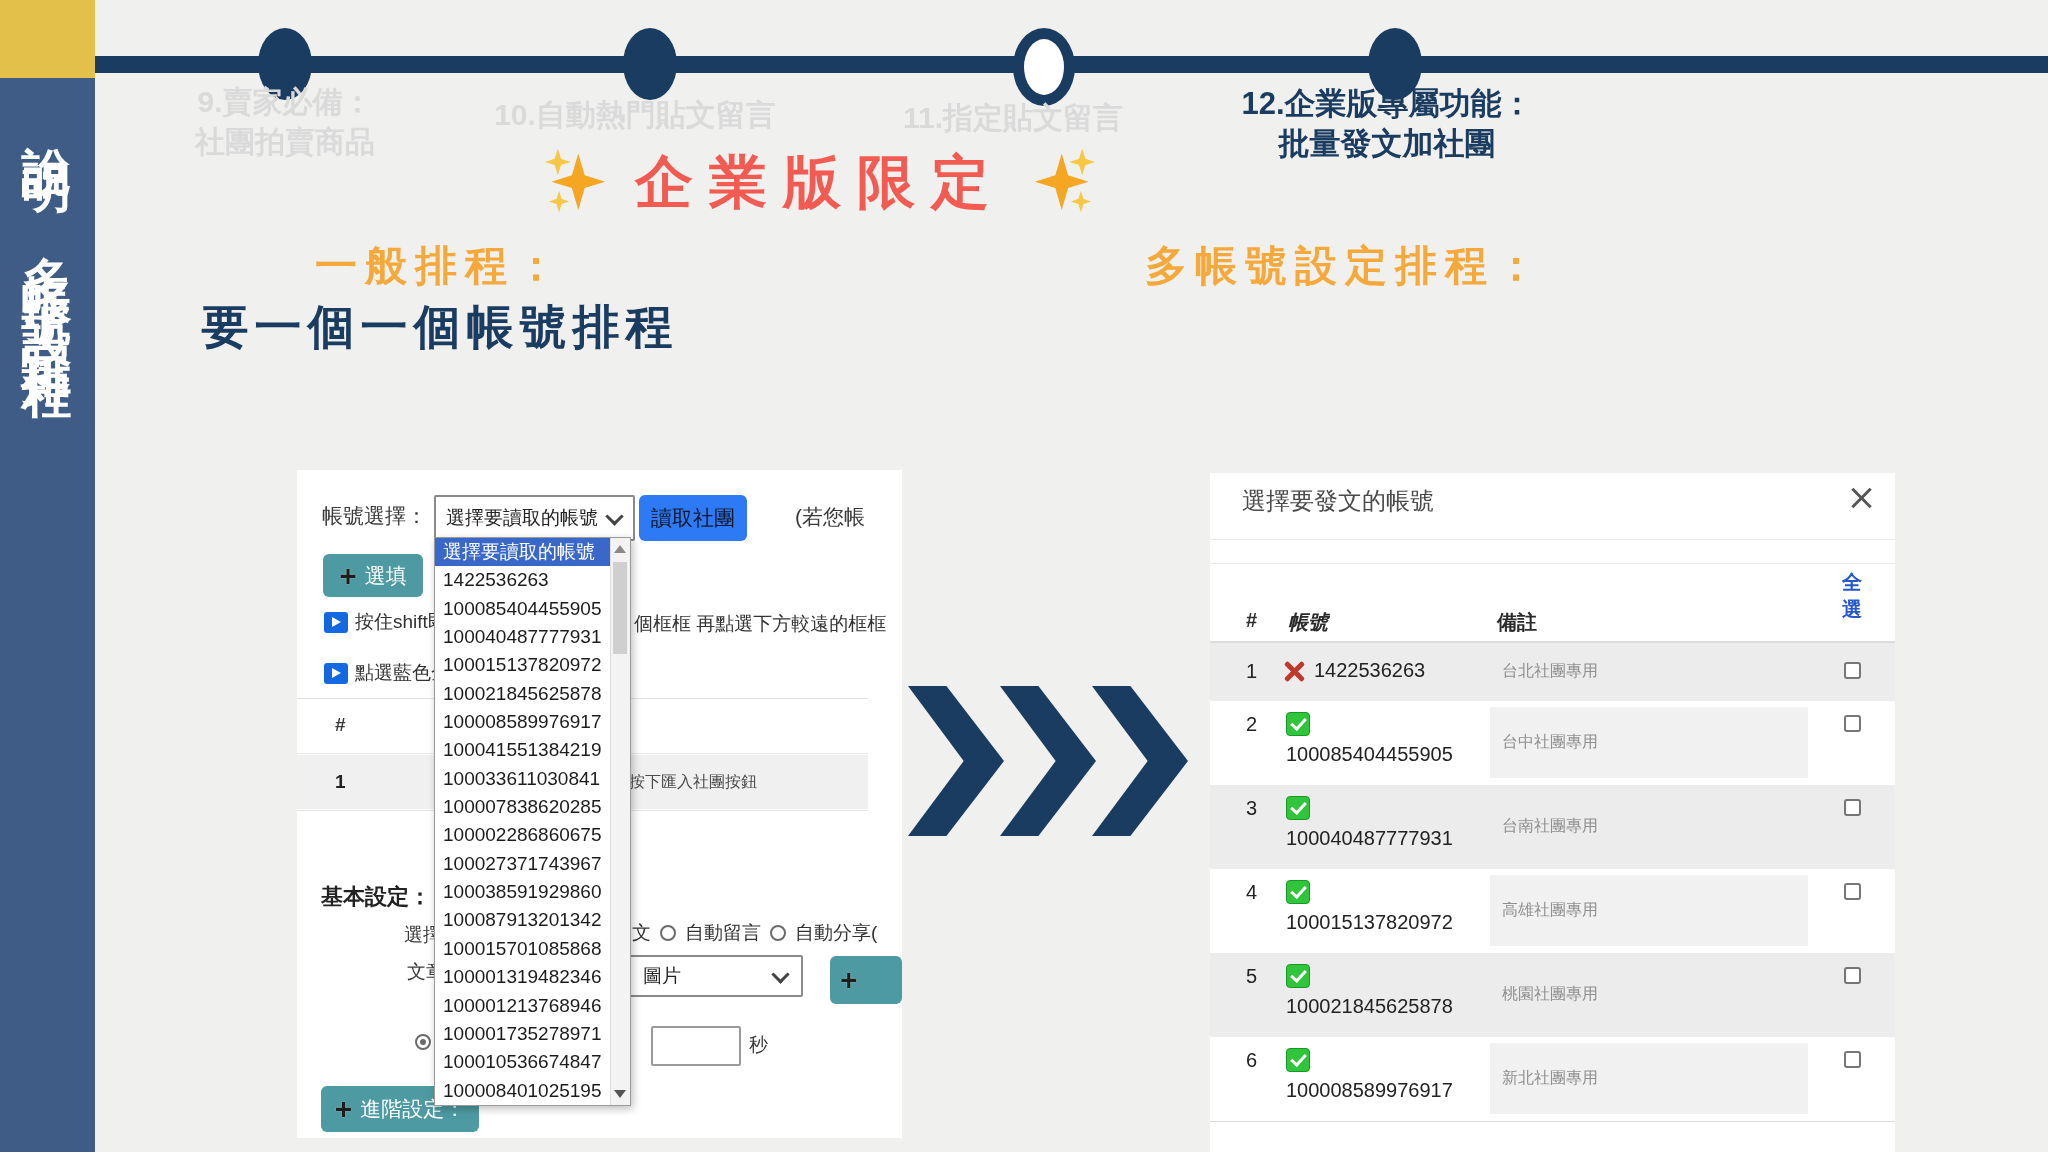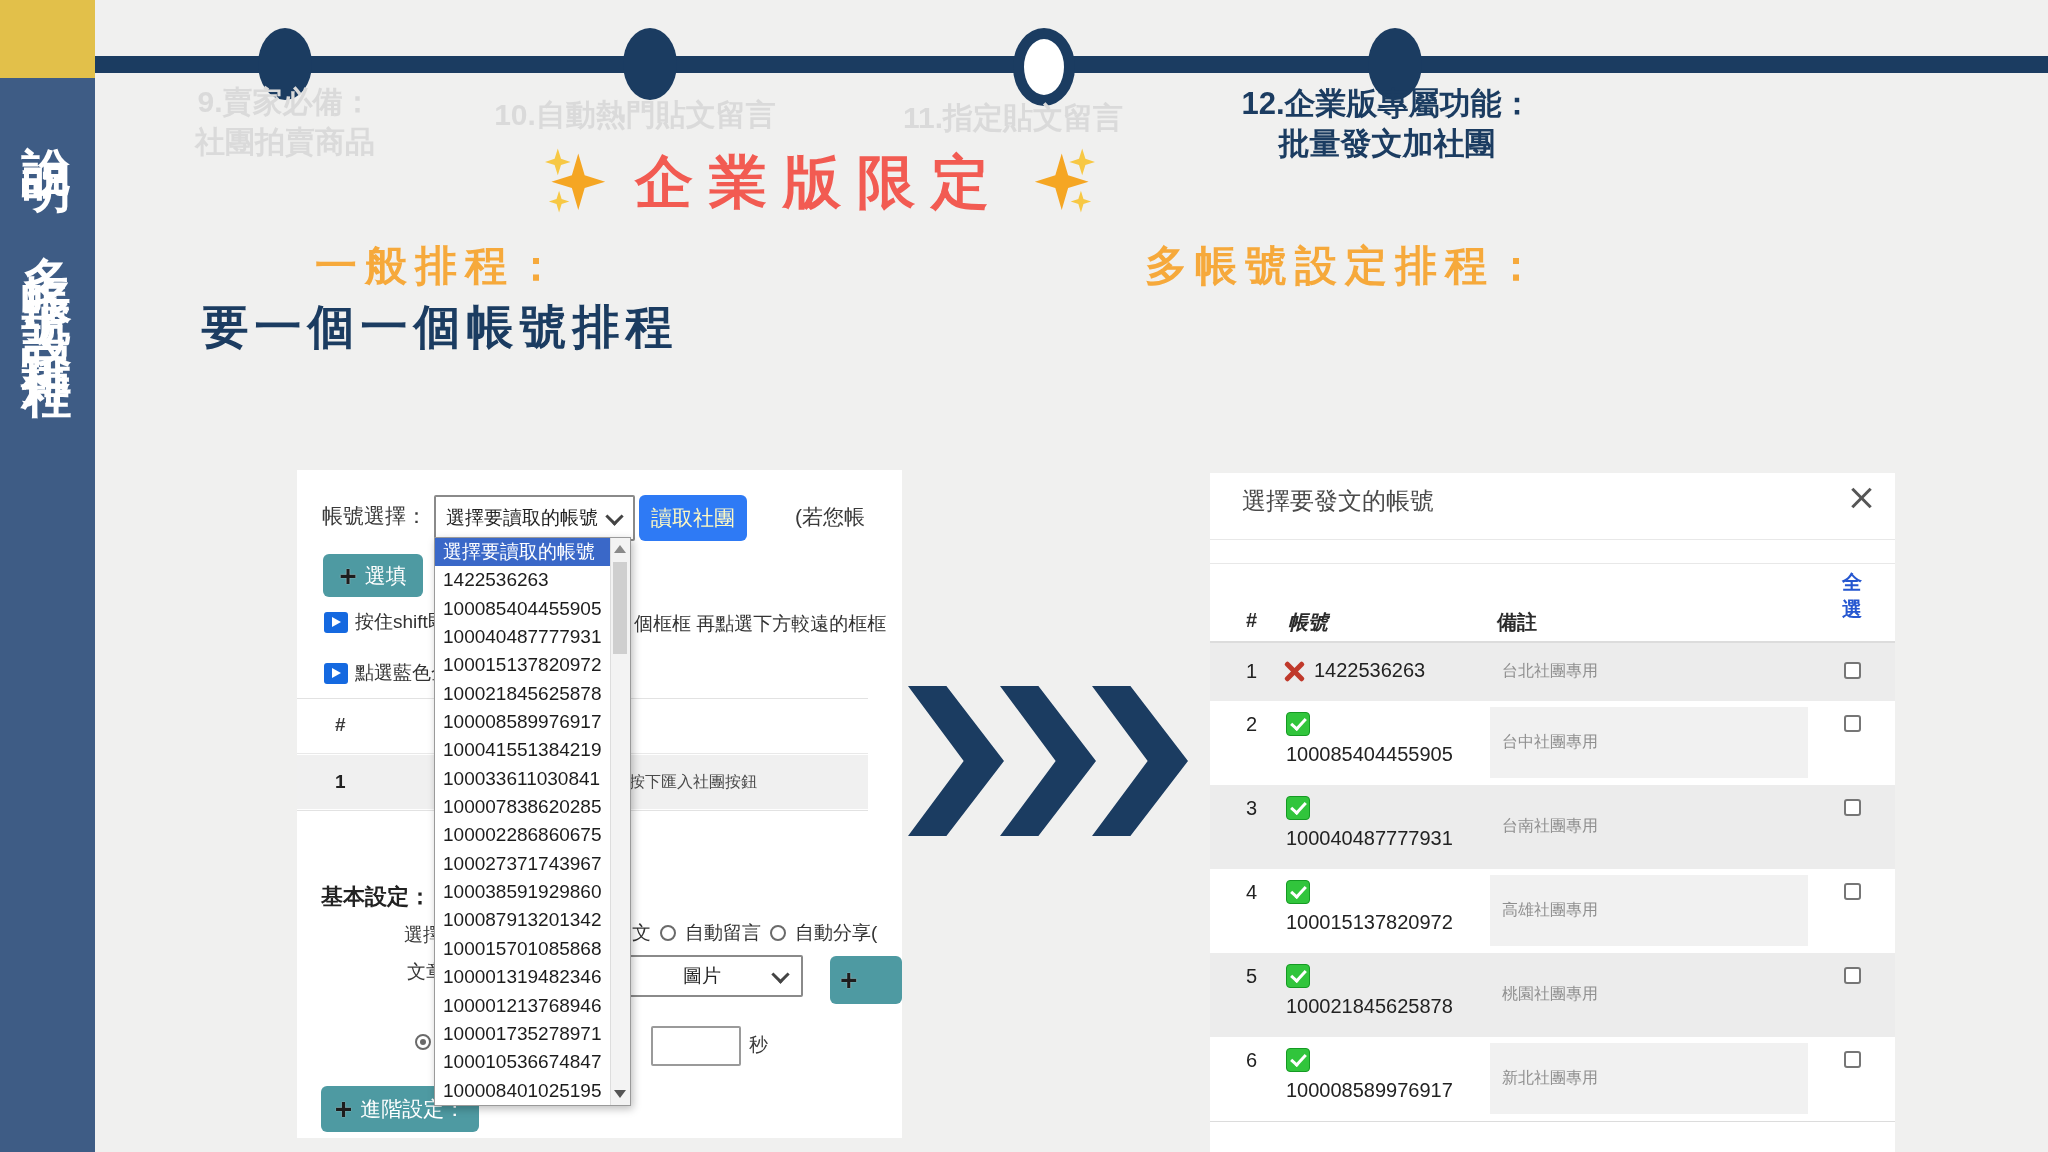--- a/index.html
+++ b/index.html
@@ -37,21 +37,21 @@
   .bigchev{position:absolute;top:686px;width:96px;height:150px;background:#1b3c61;
       clip-path:polygon(0 0,40% 0,100% 50%,40% 100%,0 100%,58% 50%);}
 
   
   .lpanel{position:absolute;left:297px;top:470px;width:571px;height:668px;background:#fff;overflow:hidden;padding-left:34px;}
   .lp-label{position:absolute;font-size:21px;color:#3a3a3a;white-space:nowrap;}
   .selectbox{position:absolute;background:#fff;border:2px solid #8a8a8a;border-radius:2px;}
   .selectbox .sb-text{position:absolute;top:50%;transform:translateY(-50%);font-size:19px;color:#222;white-space:nowrap;}
   .chev{position:absolute;width:10px;height:10px;border-right:3px solid #444;border-bottom:3px solid #444;
       transform:rotate(45deg);}
-  .btn-blue{position:absolute;background:#2e7af5;border-radius:6px;color:#fef9c3;font-size:21px;
+  .btn-blue{position:absolute;background:#2e7af5;border-radius:6px;color:#0f172a;font-size:21px;
       display:flex;align-items:center;justify-content:center;white-space:nowrap;}
   .btn-teal{position:absolute;background:#4e9aa2;border-radius:6px;color:#fff;font-size:21px;
       display:flex;align-items:center;justify-content:center;gap:8px;white-space:nowrap;}
   .plus-glyph{color:#1d1d1d;font-size:30px;font-weight:900;line-height:1;text-shadow:0 0 1px #fff;}
   .tip{position:absolute;display:flex;align-items:center;gap:7px;font-size:19px;color:#333;white-space:nowrap;}
   .play{width:24px;height:21px;background:#1569e0;border-radius:3px;position:relative;flex:0 0 auto;}
   .play::after{content:"";position:absolute;left:8px;top:5px;width:0;height:0;
       border-left:9px solid #fff;border-top:5.5px solid transparent;border-bottom:5.5px solid transparent;}
   .hline{position:absolute;left:0;width:571px;height:1px;background:#e2e2e2;}
   .lrow1{position:absolute;left:0;top:285px;width:571px;height:54px;background:#f0f0f0;}
@@ -197,21 +197,21 @@
     <div class="flexline" style="left:335px;top:450px;">
       <span>文</span>
       <span class="radio"></span>
       <span>自動留言</span>
       <span class="radio"></span>
       <span>自動分享(</span>
     </div>
 
     <div class="lp-label" style="left:110px;top:489px;font-size:19px;">文章</div>
     <div class="selectbox" style="left:262px;top:485px;width:240px;height:38px;">
-      <span class="sb-text" style="left:82px;margin-left:40px;">圖片</span>
+      <span class="sb-text" style="left:82px;">圖片</span>
       <span class="chev" style="right:14px;top:11px;"></span>
     </div>
     <div class="btn-teal" style="left:533px;top:486px;width:62px;height:48px;justify-content:flex-start;padding-left:10px;">
       <span class="plus-glyph">+</span>
     </div>
 
     <span class="radio sel" style="left:118px;top:564px;"></span>
     <div class="inputbox" style="left:354px;top:556px;width:86px;height:36px;"></div>
     <div class="lp-label" style="left:452px;top:562px;font-size:19px;">秒</div>
 

